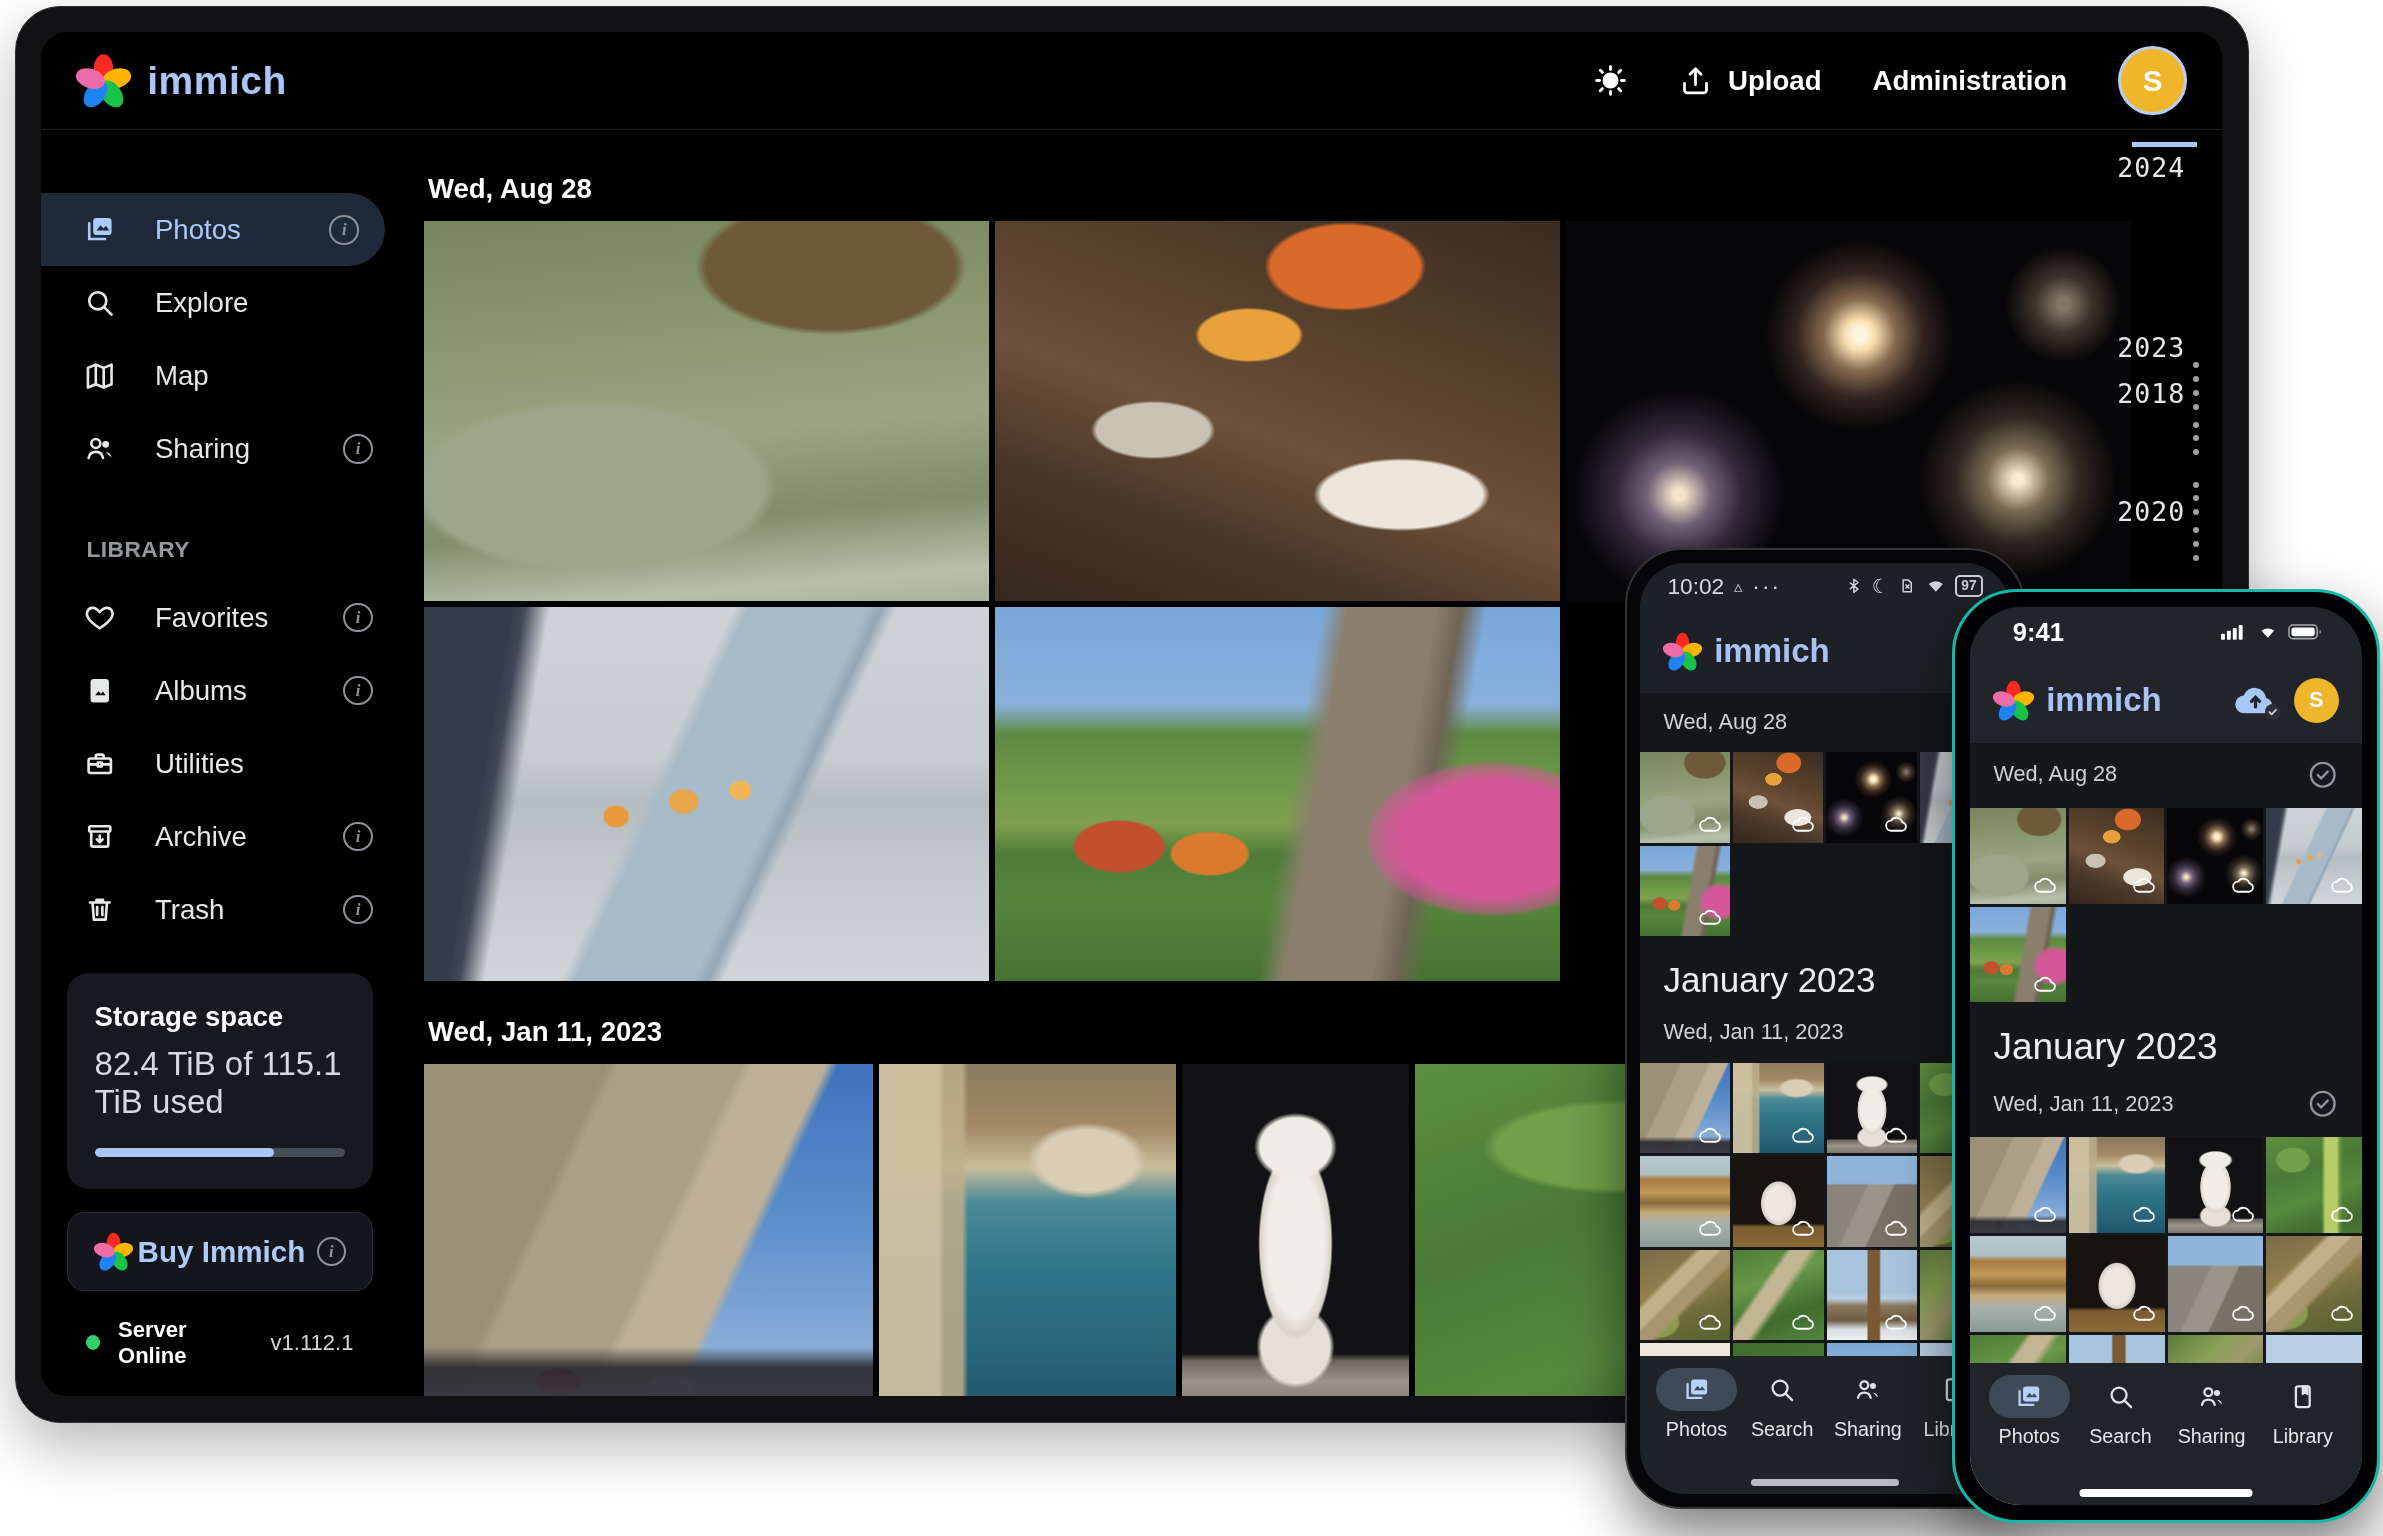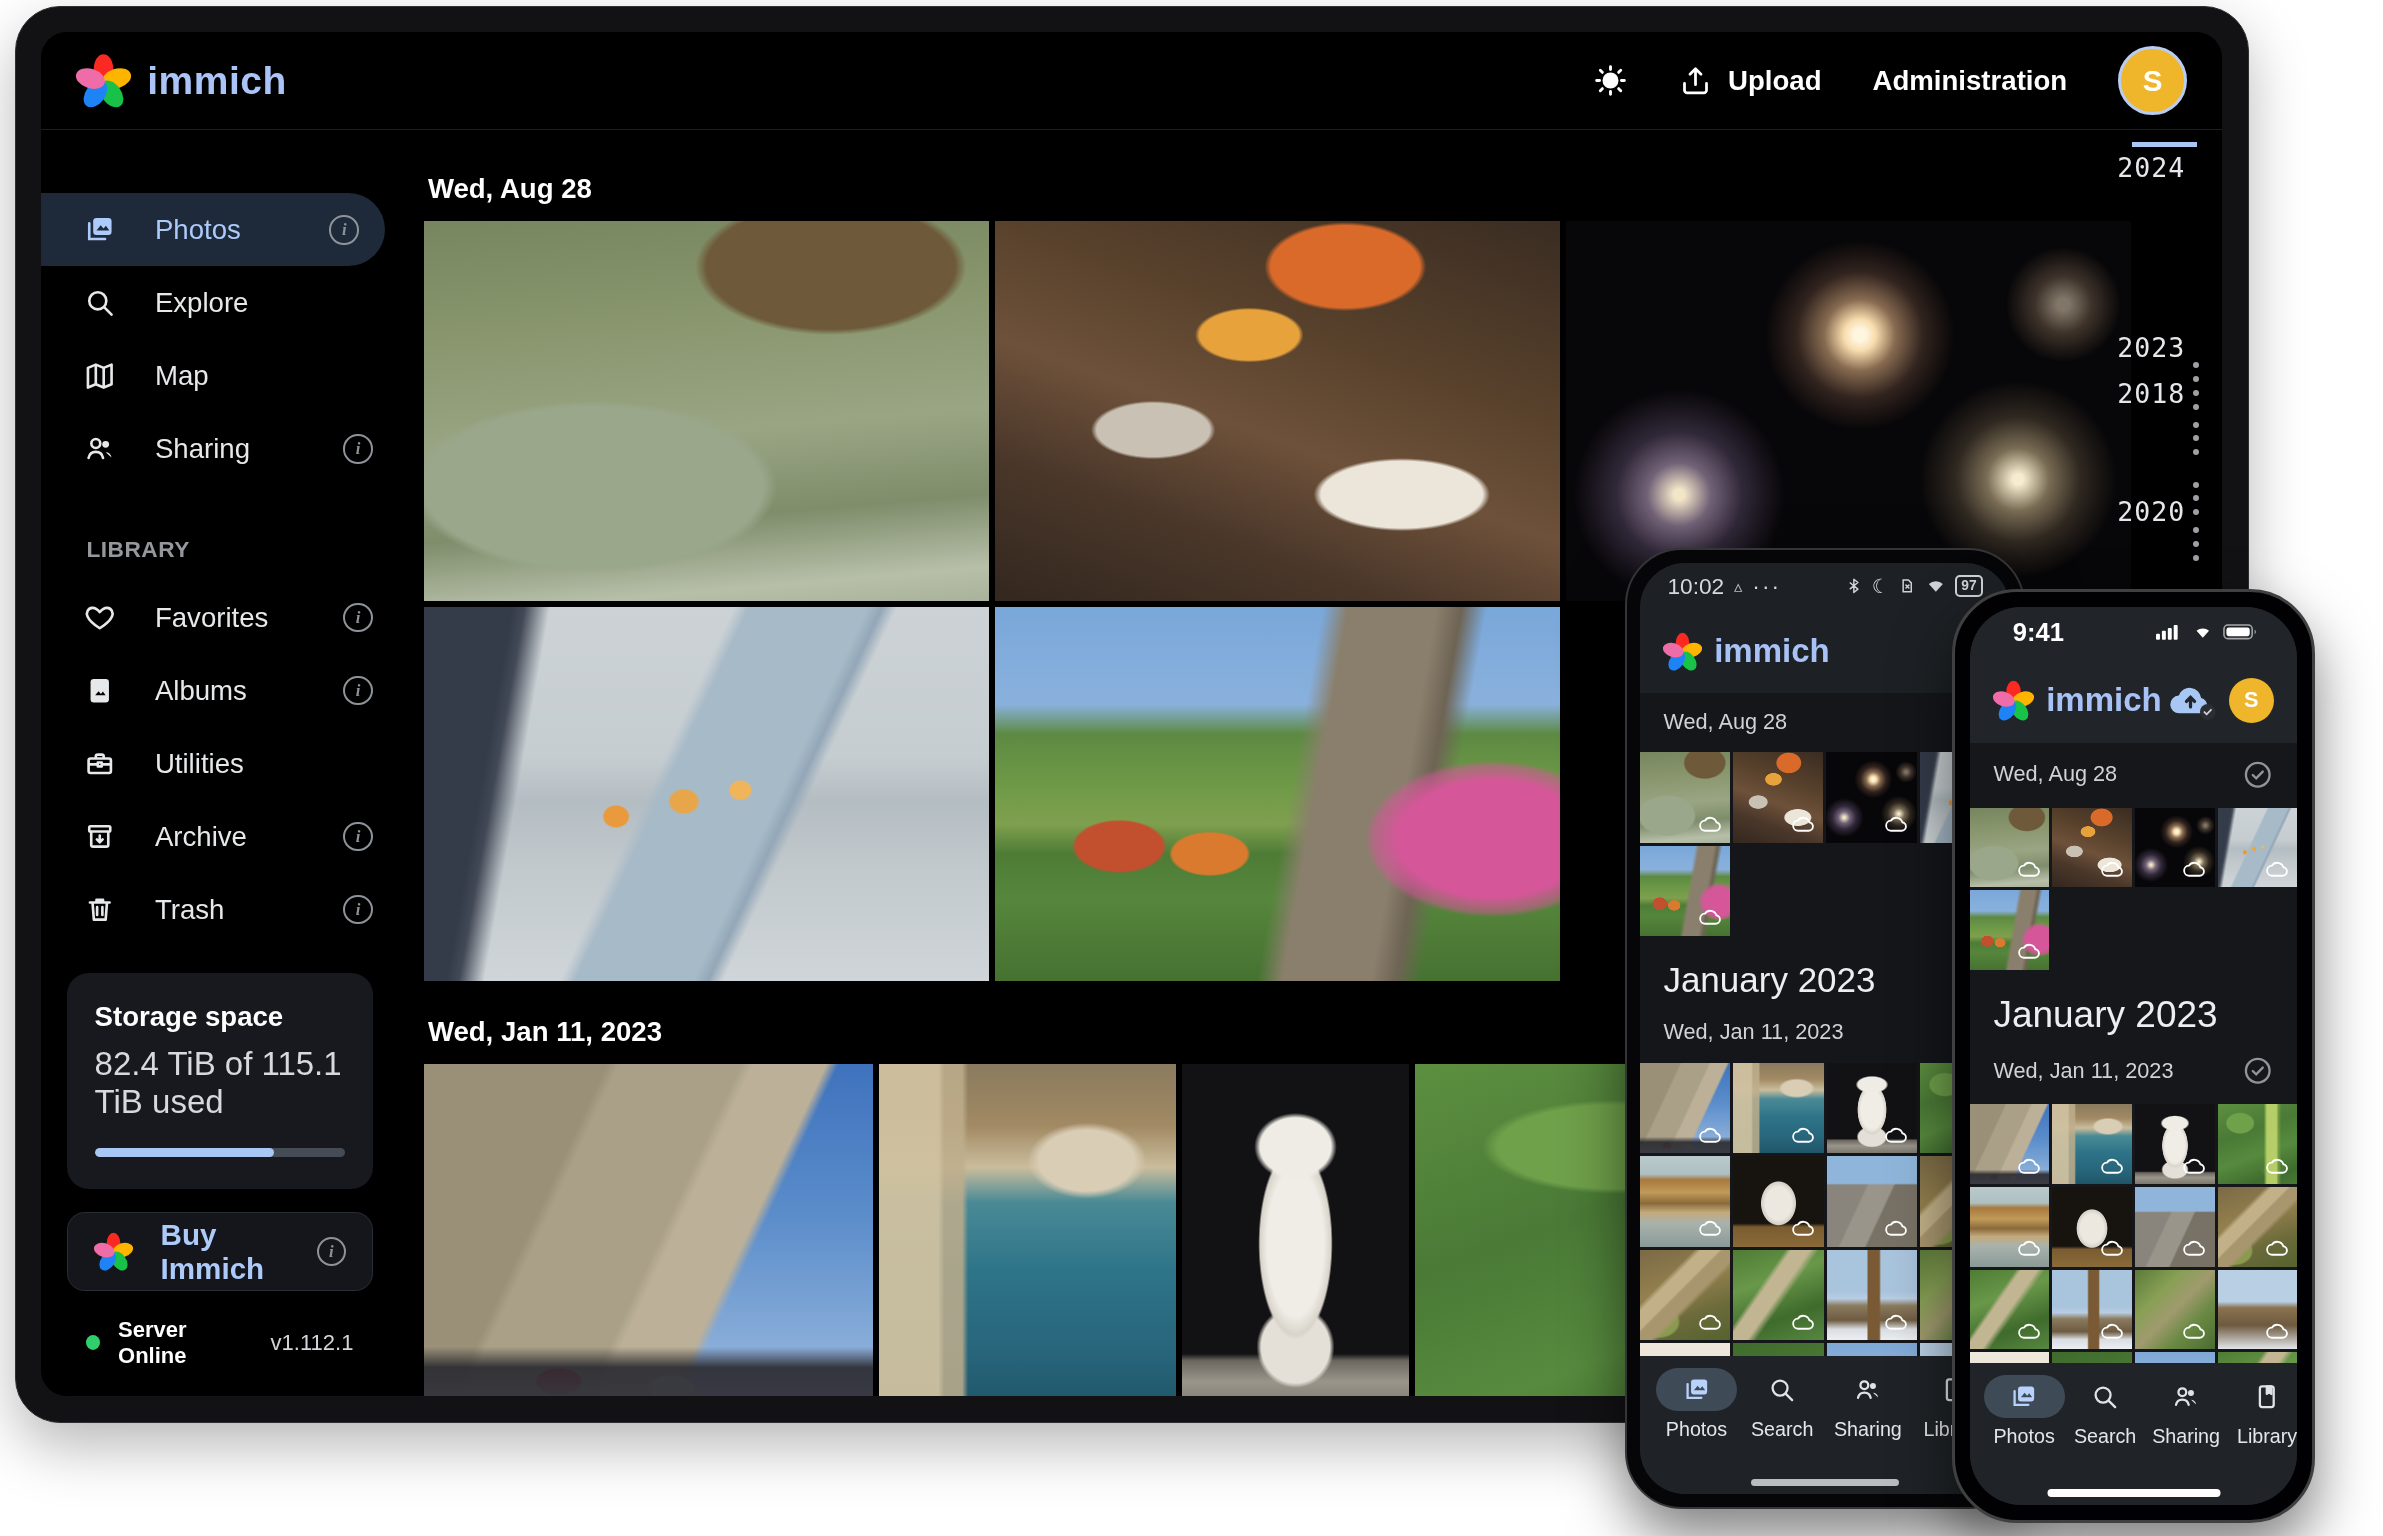--- a/index.html
+++ b/index.html
@@ -41,21 +41,21 @@
           color:#8e9399;font-size:16.7px;display:flex;align-items:center;justify-content:center;
           font-weight:700;font-family:"Liberation Serif",serif;font-style:italic;flex:0 0 auto;}
   .section-label{margin:51px 0 17.7px 45px;font-size:22.7px;font-weight:700;color:#94989d;letter-spacing:0.5px;}
   .side-spacer{flex:1;}
   .storage-card{margin:0 25.6px 17.7px;background:#17191e;border-radius:21.7px;padding:27.6px 27.6px 31.5px;}
   .storage-title{color:#fff;font-size:27.6px;font-weight:700;margin-bottom:11.8px;}
   .storage-usage{color:#d6d9dd;font-size:33px;margin-bottom:27.6px;}
   .storage-bar{height:8.9px;background:#454c55;border-radius:5.9px;overflow:hidden;}
   .storage-fill{height:100%;background:#a9c7f5;border-radius:5.9px;}
   .buy-btn{margin:5.9px 25.6px 25.6px;height:77px;border-radius:17.7px;background:#14161b;border:1px solid #2b2e35;
-           display:flex;align-items:center;gap:28px;padding:0 25.6px;cursor:pointer;}
+           display:flex;align-items:center;gap:5px;padding:0 25.6px;cursor:pointer;}
   .buy-btn .buy-label{color:#adcbfa;font-size:29.6px;font-weight:600;}
   .server-row{margin:0 45px 27.6px 45px;display:flex;align-items:center;gap:17.7px;}
   .dot-online{width:14.8px;height:14.8px;border-radius:50%;background:#2fd06b;}
   .server-label{color:#fff;font-size:22px;font-weight:600;}
   .version{margin-left:auto;color:#d2d5d9;font-size:22px;}
 
   
   .main{flex:1;position:relative;padding:43px 0 0 25.6px;overflow:hidden;}
   .date-h{color:#fff;font-size:27.6px;font-weight:600;margin:0 0 15.8px 3.9px;}
   .date-h.second{margin-top:35px;}
@@ -141,21 +141,21 @@
   .ph-bridge{background:linear-gradient(135deg,#5c7a3a 0%,#88a055 30%,#a09a6e 50%,#6b8a44 70%,#4a6c30 100%);}
   .ph-white{background:linear-gradient(180deg,#efe9dd 0%,#e2dacb 60%,#d5cbb8 100%);}
   .ph-redflower{background:radial-gradient(40% 40% at 50% 40%, #c2414e 0 50%, transparent 60%),linear-gradient(160deg,#3f6b2c,#578741);}
   .ph-skyblue{background:linear-gradient(180deg,#7fa8d6,#a9c6e4);}
   .ph-winterhouse{background:linear-gradient(180deg,#b9cfe4 0 40%, #8a7250 48%, #6e5a40 70%, #e2e6ea 100%);}
 
   
   .phone{position:absolute;box-sizing:border-box;box-shadow:0 27.6px 59px rgba(0,0,0,.5);}
   .phone-android{left:1625px;top:548px;width:400px;height:961px;background:#060608;border:2px solid #353538;
                  border-radius:57px;padding:12.8px;z-index:2;}
-  .phone-ios{left:1952px;top:589px;width:363px;height:934px;background:#010103;border:3px solid #404040;
+  .phone-ios{left:1952px;top:589px;width:428px;height:934px;background:#010103;border:3px solid #14b8a6;
              border-radius:65px;padding:14.8px;z-index:3;}
   .screen{width:100%;height:100%;border-radius:45px;overflow:hidden;position:relative;
           display:flex;flex-direction:column;background:#14161a;}
   .phone-ios .screen{border-radius:51px;background:#15171b;}
 
   .statusbar{flex:0 0 auto;display:flex;align-items:center;padding:0 27.6px;color:#d7dadd;}
   .phone-android .statusbar{height:47px;font-size:22.7px;gap:9.9px;background:#1d2125;}
   .phone-ios .statusbar{height:51px;font-size:25.6px;font-weight:700;color:#fff;background:#212529;padding:0 39px 0 43px;}
   .sb-right{margin-left:auto;display:flex;align-items:center;gap:8.9px;}
   .batt-a{border:2px solid #cfd3d7;border-radius:4.9px;font-size:13.8px;line-height:17.7px;padding:0 3.9px;color:#cfd3d7;font-weight:700;}

